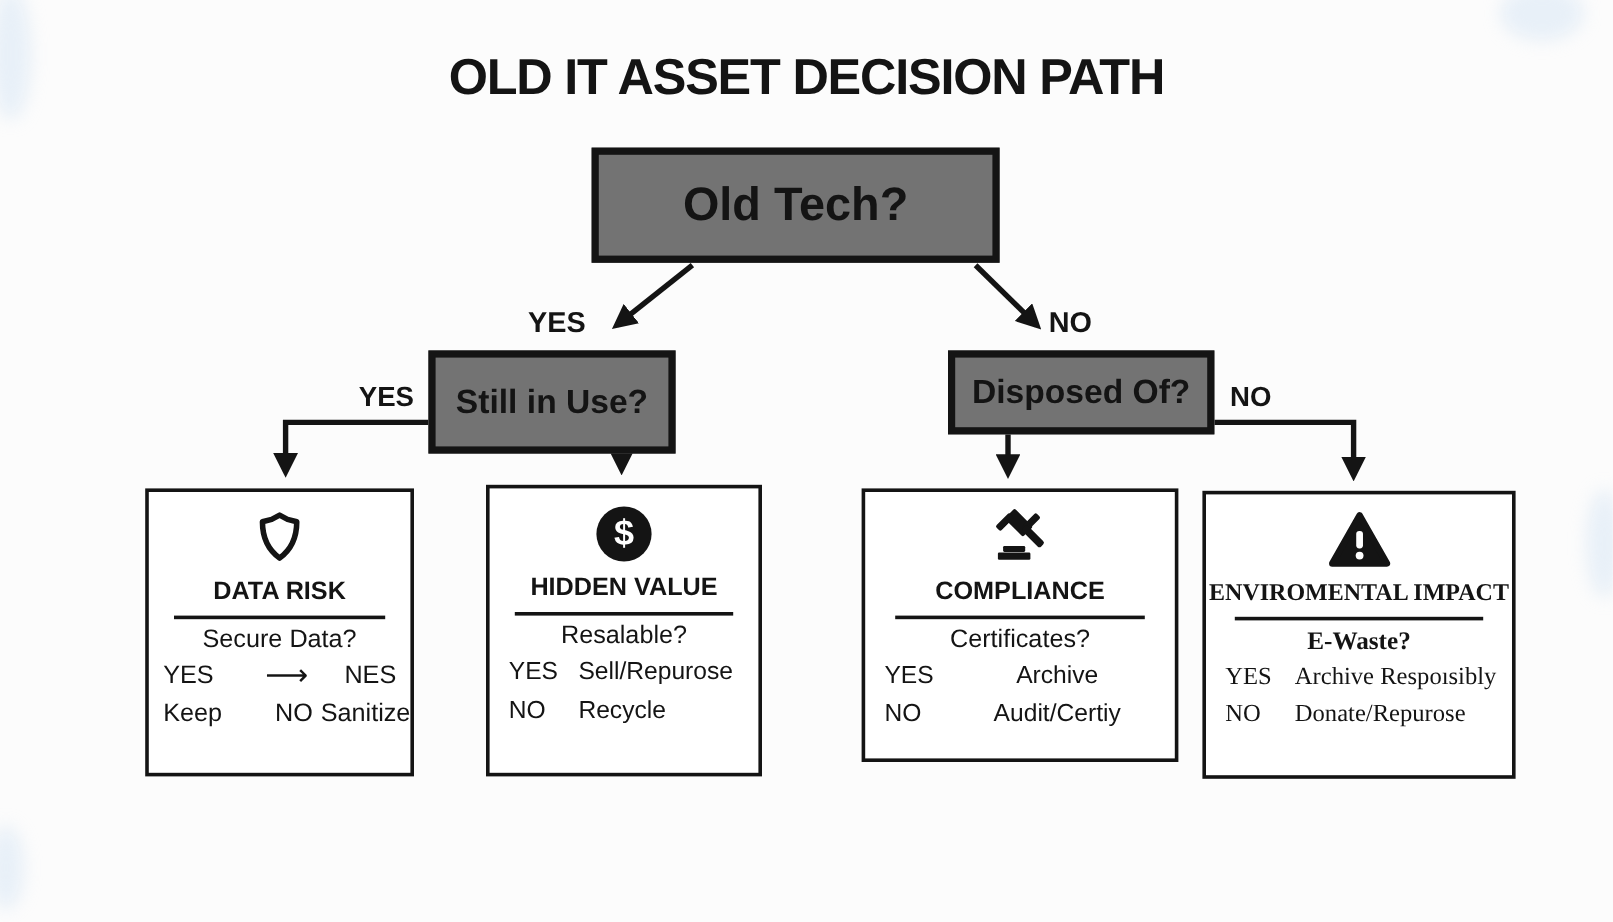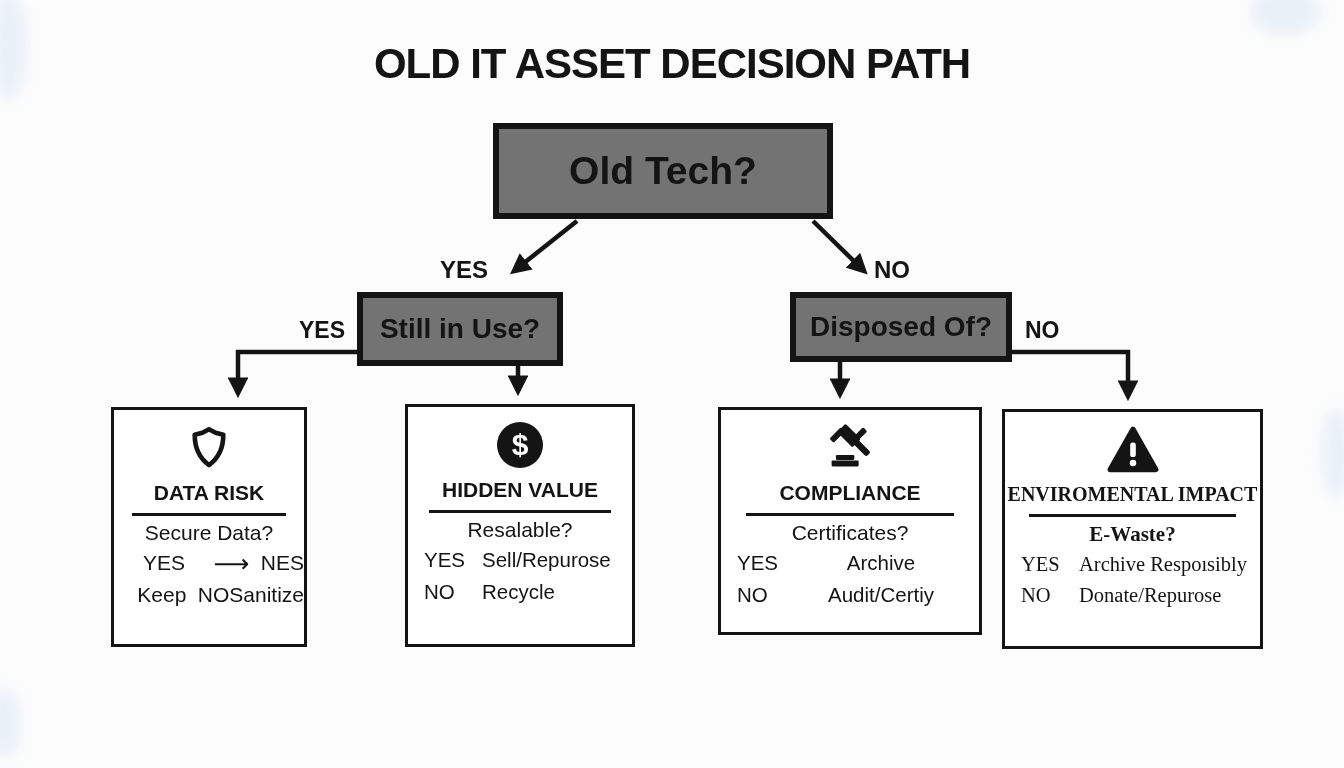--- a/index.html
+++ b/index.html
@@ -19,36 +19,36 @@
     position:absolute;left:0;top:40px;width:1344px;text-align:center;
     font-size:42px;font-weight:800;letter-spacing:-1px;
   }
 
   .node{
     position:absolute;background:#737373;border:6px solid #141414;
     display:flex;align-items:center;justify-content:center;
     font-weight:800;box-sizing:border-box;
   }
   #old-tech-node{left:493px;top:123px;width:340px;height:96px;font-size:39px;}
-  #still-in-use-node{left:357px;top:292px;width:206px;height:74px;font-size:28px;}
+  #still-in-use-node{left:357px;top:292px;width:206px;height:86px;font-size:28px;}
   #disposed-of-node{left:790px;top:292px;width:222px;height:70px;font-size:28px;}
 
   .edge-label{position:absolute;font-weight:800;font-size:24px;}
   #label-root-yes{left:440px;top:256px;}
   #label-root-no{left:874px;top:256px;}
   #label-siu-yes{left:299px;top:317px;font-size:23px;}
   #label-disp-no{left:1025px;top:317px;font-size:23px;}
 
   #connector-layer{position:absolute;left:0;top:0;width:1344px;height:768px;}
 
   .outcome{
     position:absolute;background:#fff;border:3px solid #141414;
     box-sizing:border-box;display:flex;flex-direction:column;align-items:center;
   }
-  #data-risk-card{left:111px;top:407px;width:196px;height:240px;text-align:center;}
+  #data-risk-card{left:121px;top:407px;width:224px;height:240px;}
   #hidden-value-card{left:405px;top:404px;width:230px;height:243px;}
   #compliance-card{left:718px;top:407px;width:264px;height:228px;}
   #environmental-card{left:1002px;top:409px;width:261px;height:240px;font-family:Liberation Serif, serif;}
 
   .icon-wrap{height:56px;margin-top:10px;display:flex;align-items:center;justify-content:center;}
   .outcome h3{margin:5px 0 0;font-size:21px;font-weight:800;white-space:nowrap;}
   #environmental-card h3{font-size:20px;}
   .rule{width:81%;border-top:3px solid #141414;margin:8px 0 5px;}
   .question{font-size:21px;}
   .question-bold{font-size:21px;font-weight:800;}

